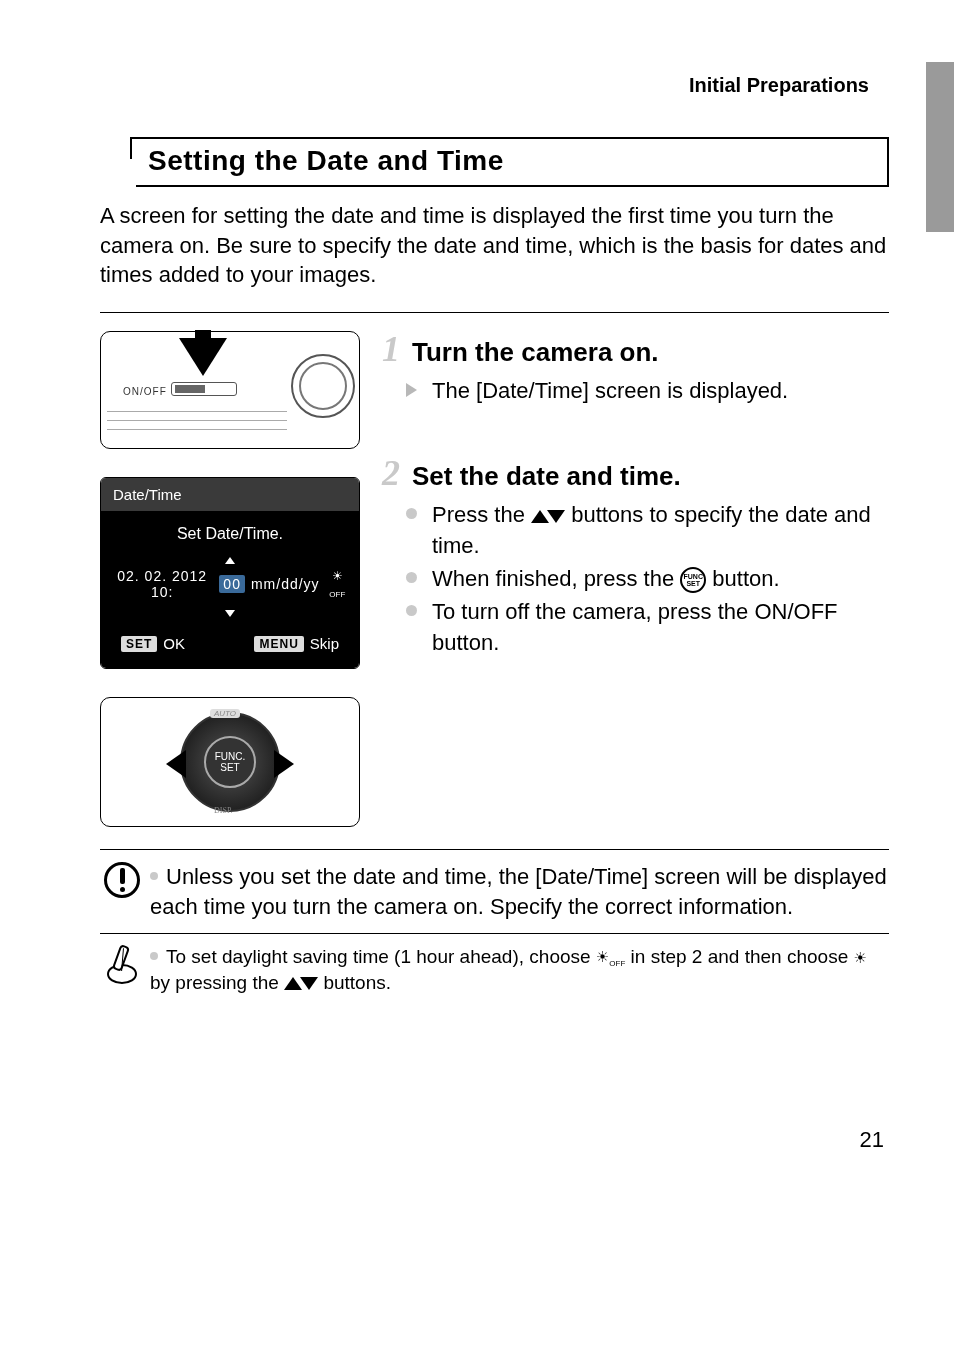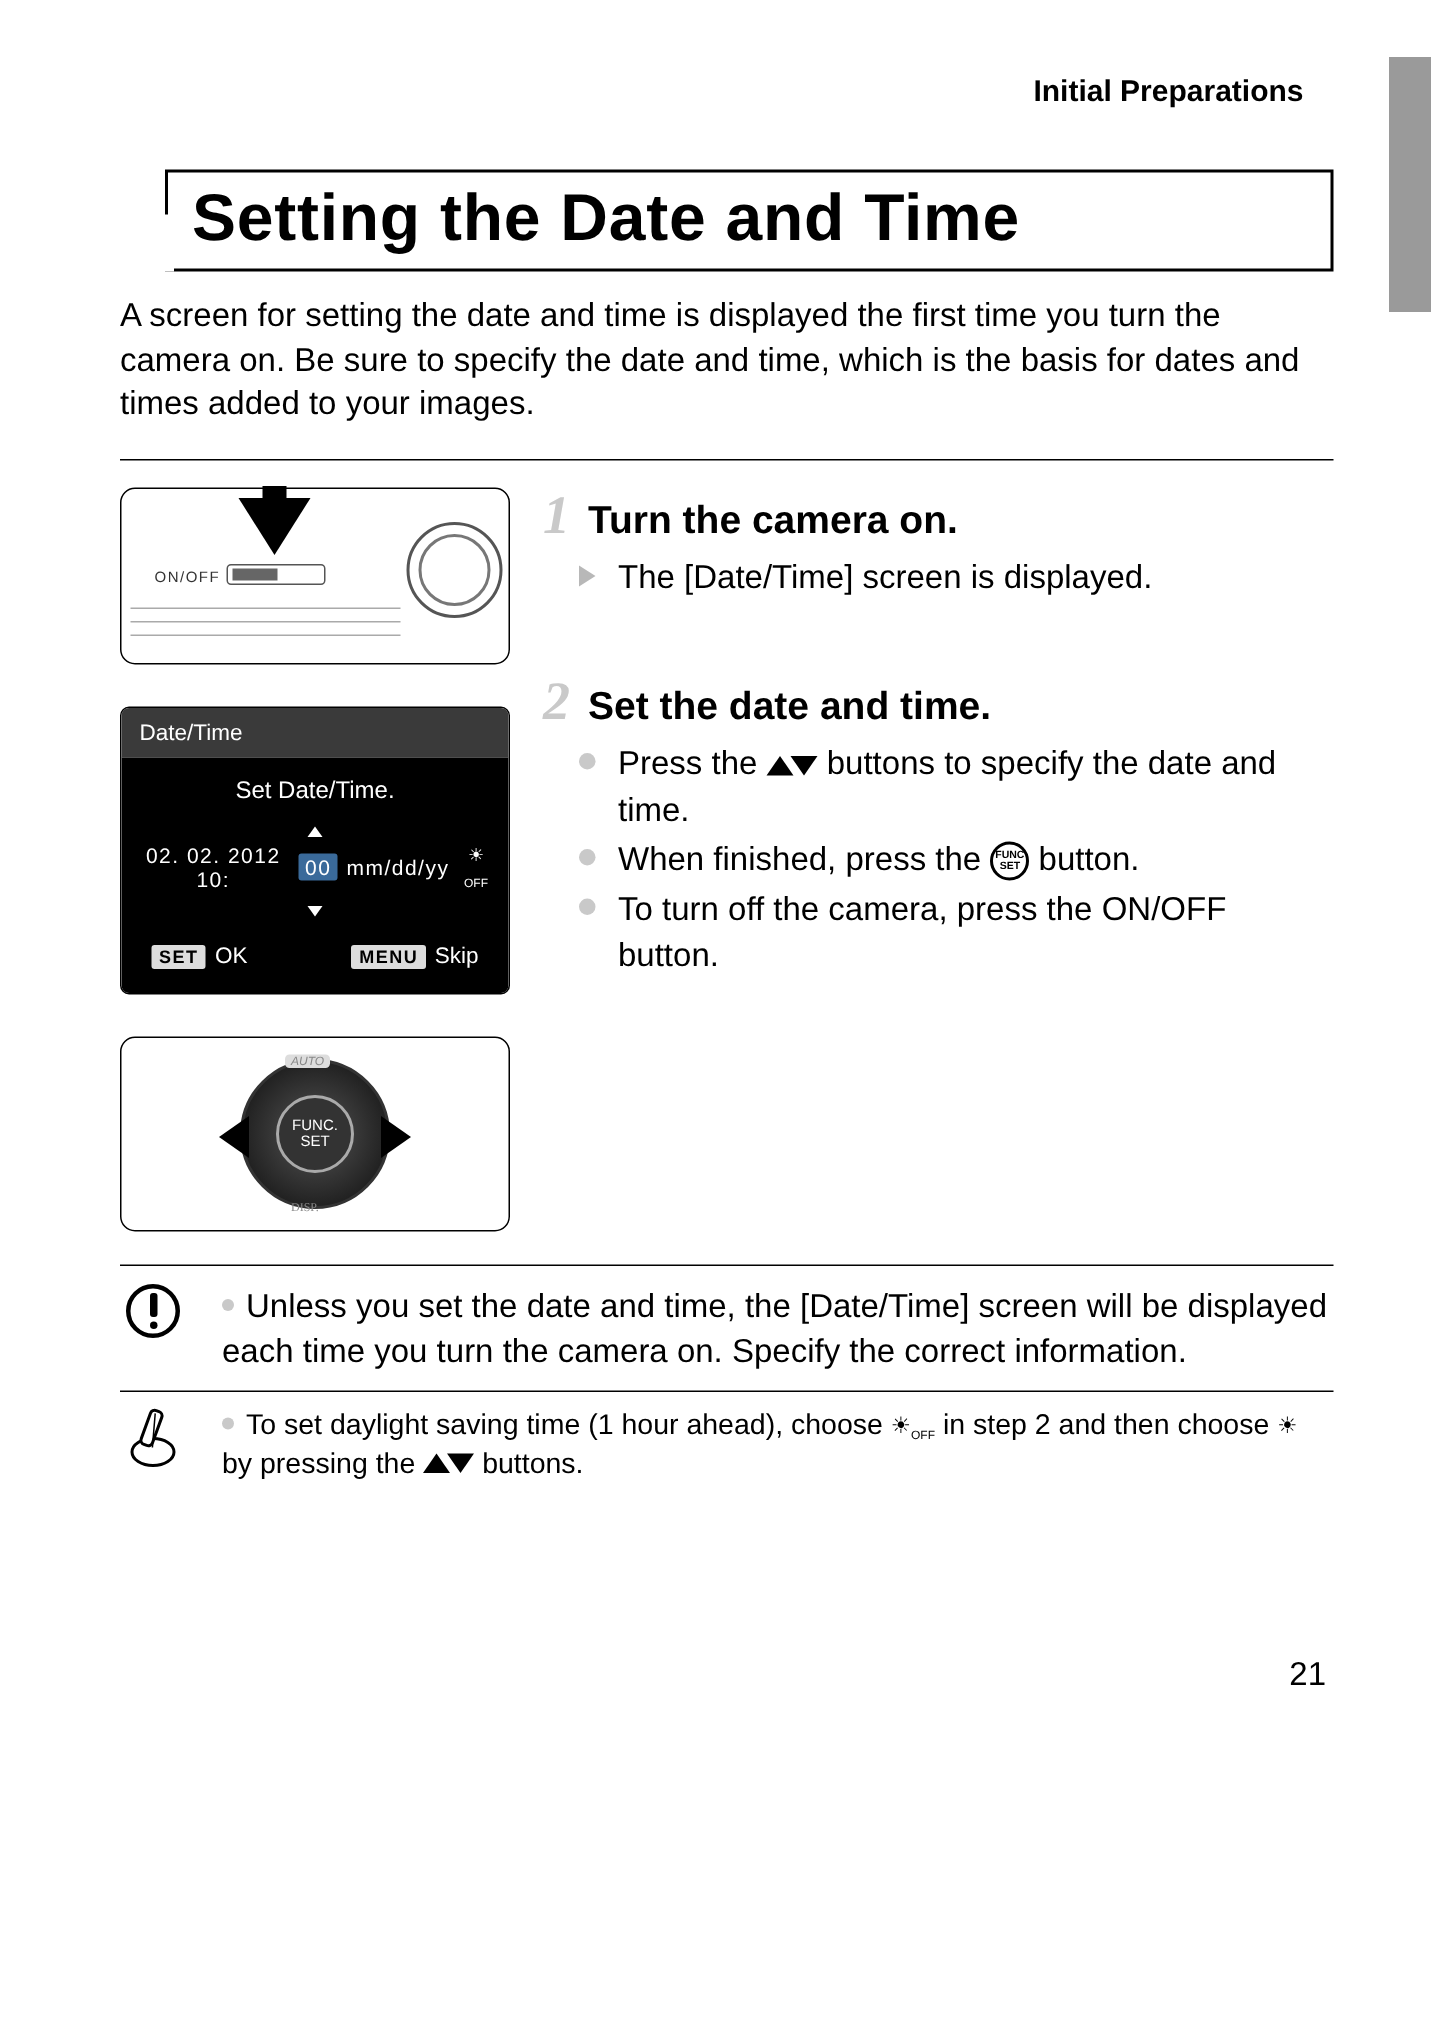--- a/index.html
+++ b/index.html
@@ -1,23 +1,23 @@
 <!DOCTYPE html>
 <html><head>
 <meta charset="utf-8">
 <style>
   * { box-sizing: border-box; margin: 0; padding: 0; }
   html, body { width: 954px; height: 1345px; font-family: Arial, Helvetica, sans-serif; background: #fff; color: #000; }
-  .page { position: relative; width: 954px; height: 1171px; padding: 50px 65px 40px 80px; }
+  .page { position: relative; width: 954px; height: 1171px; padding: 50px 65px 40px 100px; margin-top: 24px; }
   .side-tab { position: absolute; right: 0; top: 38px; width: 28px; height: 170px; background: #9a9a9a; }
   .breadcrumb { text-align: right; font-weight: bold; font-size: 20px; margin-bottom: 40px; padding-right: 20px;}
   .section-title-wrap { position: relative; margin-bottom: 14px; }
   .section-title-line { position: absolute; left: 30px; right: 0; top: 0; bottom: 0; border: 2px solid #000; z-index: 1; }
   .section-title-line .mask { position: absolute; left: -2px; bottom: -2px; width: 6px; height: 60%; background: #fff; }
-  .section-title { position: relative; z-index: 3; font-size: 44px; font-weight: 900; padding: 8px 18px 10px 48px; font-family: Arial Black, Arial, sans-serif; letter-spacing: 0.5px;}
+  .section-title { position: relative; z-index: 3; font-size: 28px; font-weight: 900; padding: 8px 18px 10px 48px; font-family: Arial Black, Arial, sans-serif; letter-spacing: 0.5px;}
   .intro { font-size: 22px; line-height: 1.35; margin-bottom: 22px; }
   .hr-thin { border: none; border-top: 1px solid #000; margin: 0 0 18px 0; }
   .hr-thin2 { border: none; border-top: 1px solid #000; margin: 22px 0 12px 0; }
   .hr-thin3 { border: none; border-top: 1px solid #000; margin: 12px 0 10px 0; }
 
   .step-row { display: flex; gap: 22px; margin-bottom: 20px; }
   .step-fig-col { width: 260px; display: flex; flex-direction: column; gap: 28px; }
   .step-text-col { flex: 1; }
 
   .fig-box { border: 1px solid #000; border-radius: 10px; padding: 10px 12px; background: #fff; }
@@ -68,21 +68,21 @@
   .inline-icon { display:inline-block; vertical-align:middle; }
   .lr-arrows { }
   .lr-arrows .l, .lr-arrows .r { display:inline-block; width:0; height:0; border-top:9px solid transparent; border-bottom:9px solid transparent;}
   .lr-arrows .l { border-right:13px solid #000; margin-right:-2px;}
   .lr-arrows .r { border-left:13px solid #000;}
   .ud-arrows .u, .ud-arrows .d { display:inline-block; width:0; height:0; border-left:9px solid transparent; border-right:9px solid transparent;}
   .ud-arrows .u { border-bottom:13px solid #000; margin-right:-2px;}
   .ud-arrows .d { border-top:13px solid #000;}
   .func-icon { display:inline-flex; width:26px; height:26px; border:2px solid #000; border-radius:50%; align-items:center; justify-content:center; font-size:7px; line-height:1; flex-direction:column; font-weight:bold; vertical-align:middle;}
 
-  .note-row { display:flex; gap:24px; align-items:flex-start; margin-bottom:8px;}
+  .note-row { display:flex; gap:6px; align-items:flex-start; margin-bottom:8px;}
   .note-icon { flex:0 0 44px; display:flex; justify-content:center;}
   .warn-icon { width:36px; height:36px; border:3px solid #000; border-radius:50%; display:flex; align-items:center; justify-content:center; font-size:26px; font-weight:bold; font-family:"Times New Roman",serif;}
   .warn-icon .bar{width:5px;height:16px;background:#000;border-radius:2px;}
   .note-text { font-size:22px; line-height:1.35;}
   .note-bullet { display:inline-block; width:8px; height:8px; background:#c9c9c9; border-radius:50%; margin-right:8px; vertical-align:middle; position:relative; top:-2px;}
 
   .tip-icon svg { width:34px; height:40px; }
   .tip-text { font-size:19px; line-height:1.35;}
   .dst-ico { display:inline-block; font-size:15px; vertical-align:middle; position:relative;}
   .page-num { position:absolute; right:70px; bottom:42px; font-size:22px;}

